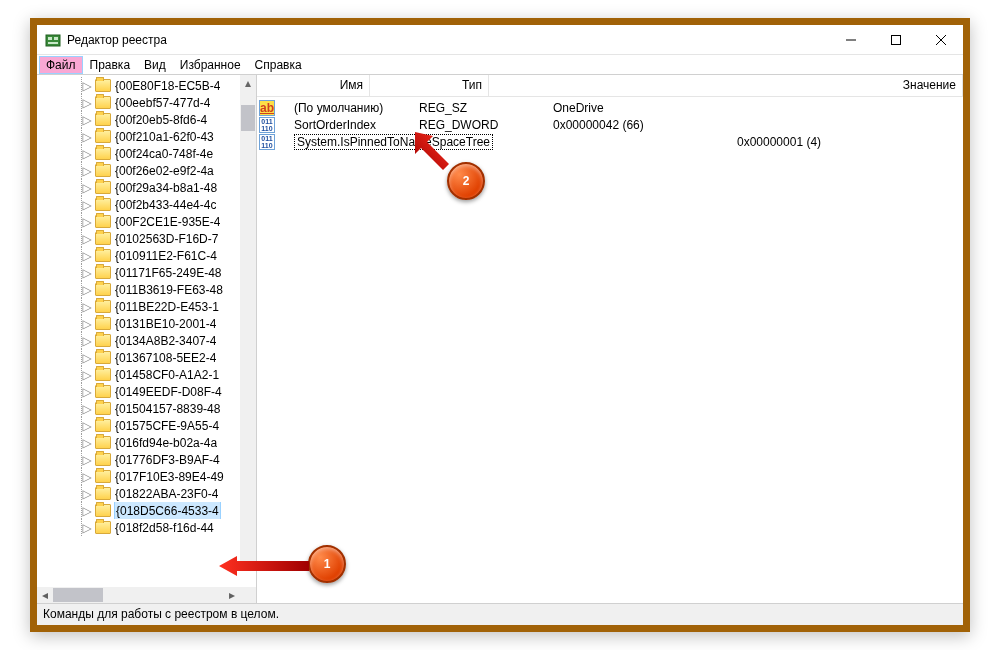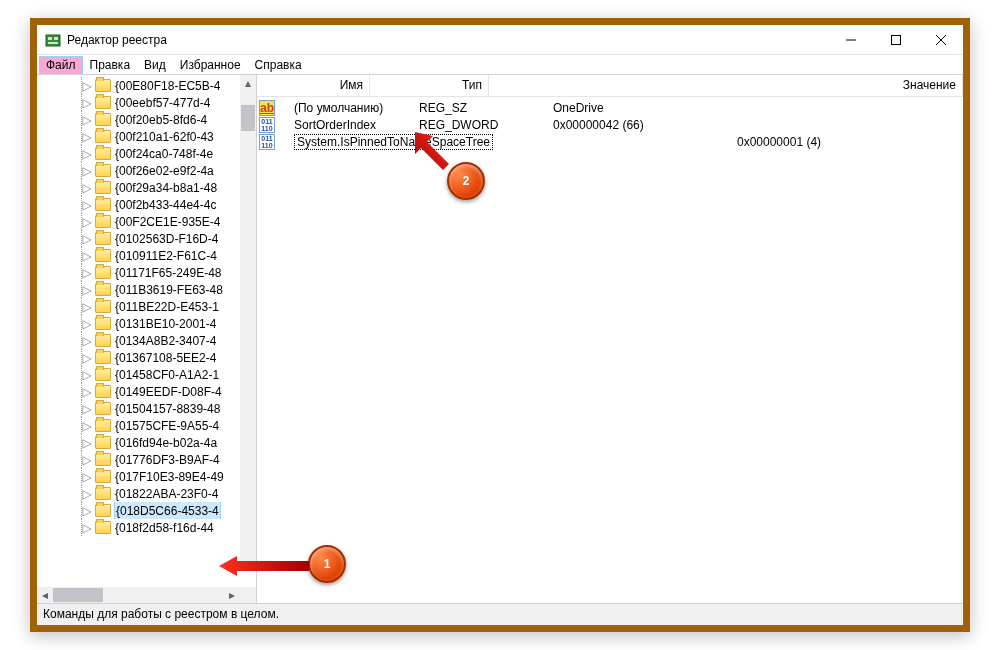--- a/index.html
+++ b/index.html
@@ -155,21 +155,21 @@
             <div class="tree-item">
               <span class="connector"></span>
               <span class="expander">▷</span>
               <span class="folder-icon"></span>
               <span class="label">{00F2CE1E-935E-4</span>
             </div>
             <div class="tree-item">
               <span class="connector"></span>
               <span class="expander">▷</span>
               <span class="folder-icon"></span>
-              <span class="label">{0102563D-F16D-4</span>
+              <span class="label">{0102563D-F16D-7</span>
             </div>
             <div class="tree-item">
               <span class="connector"></span>
               <span class="expander">▷</span>
               <span class="folder-icon"></span>
               <span class="label">{010911E2-F61C-4</span>
             </div>
             <div class="tree-item">
               <span class="connector"></span>
               <span class="expander">▷</span>

